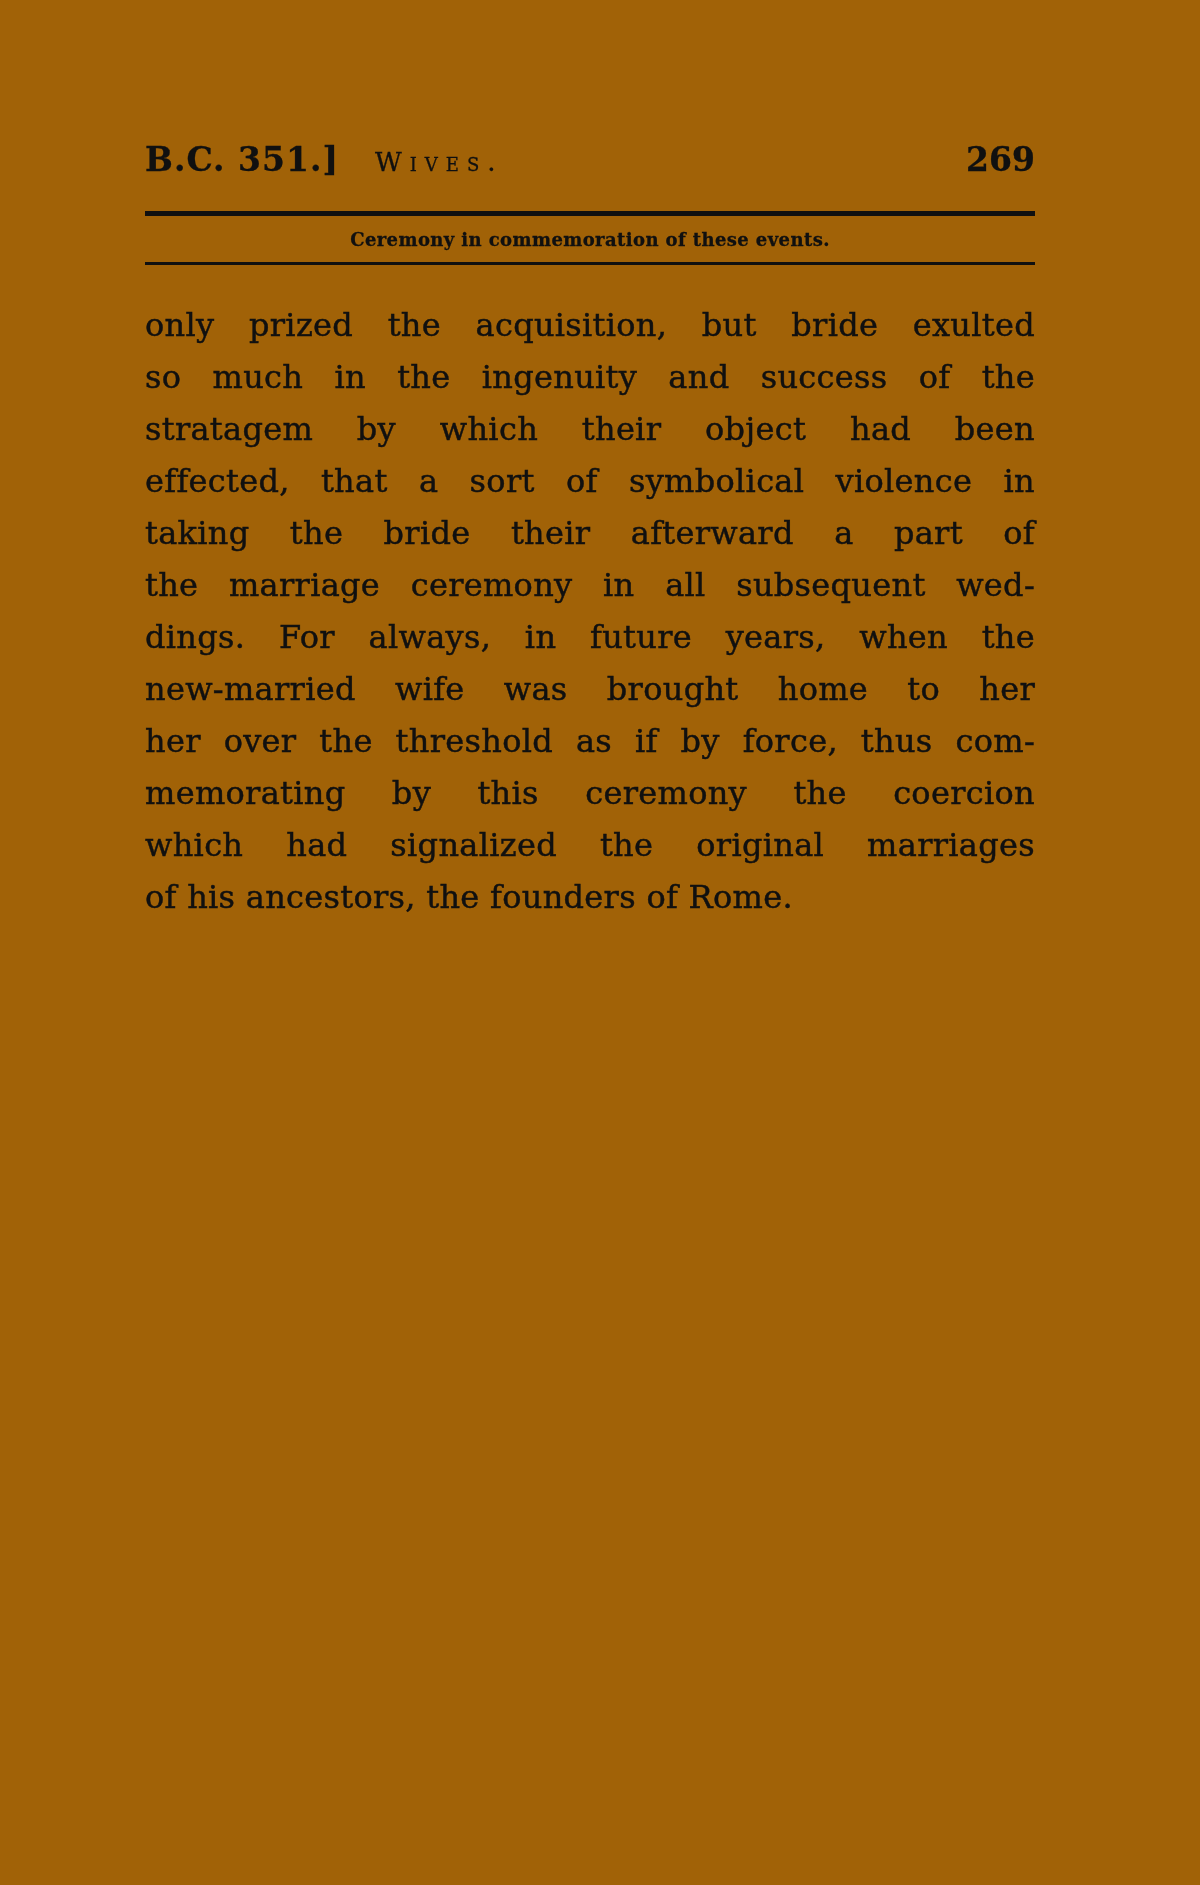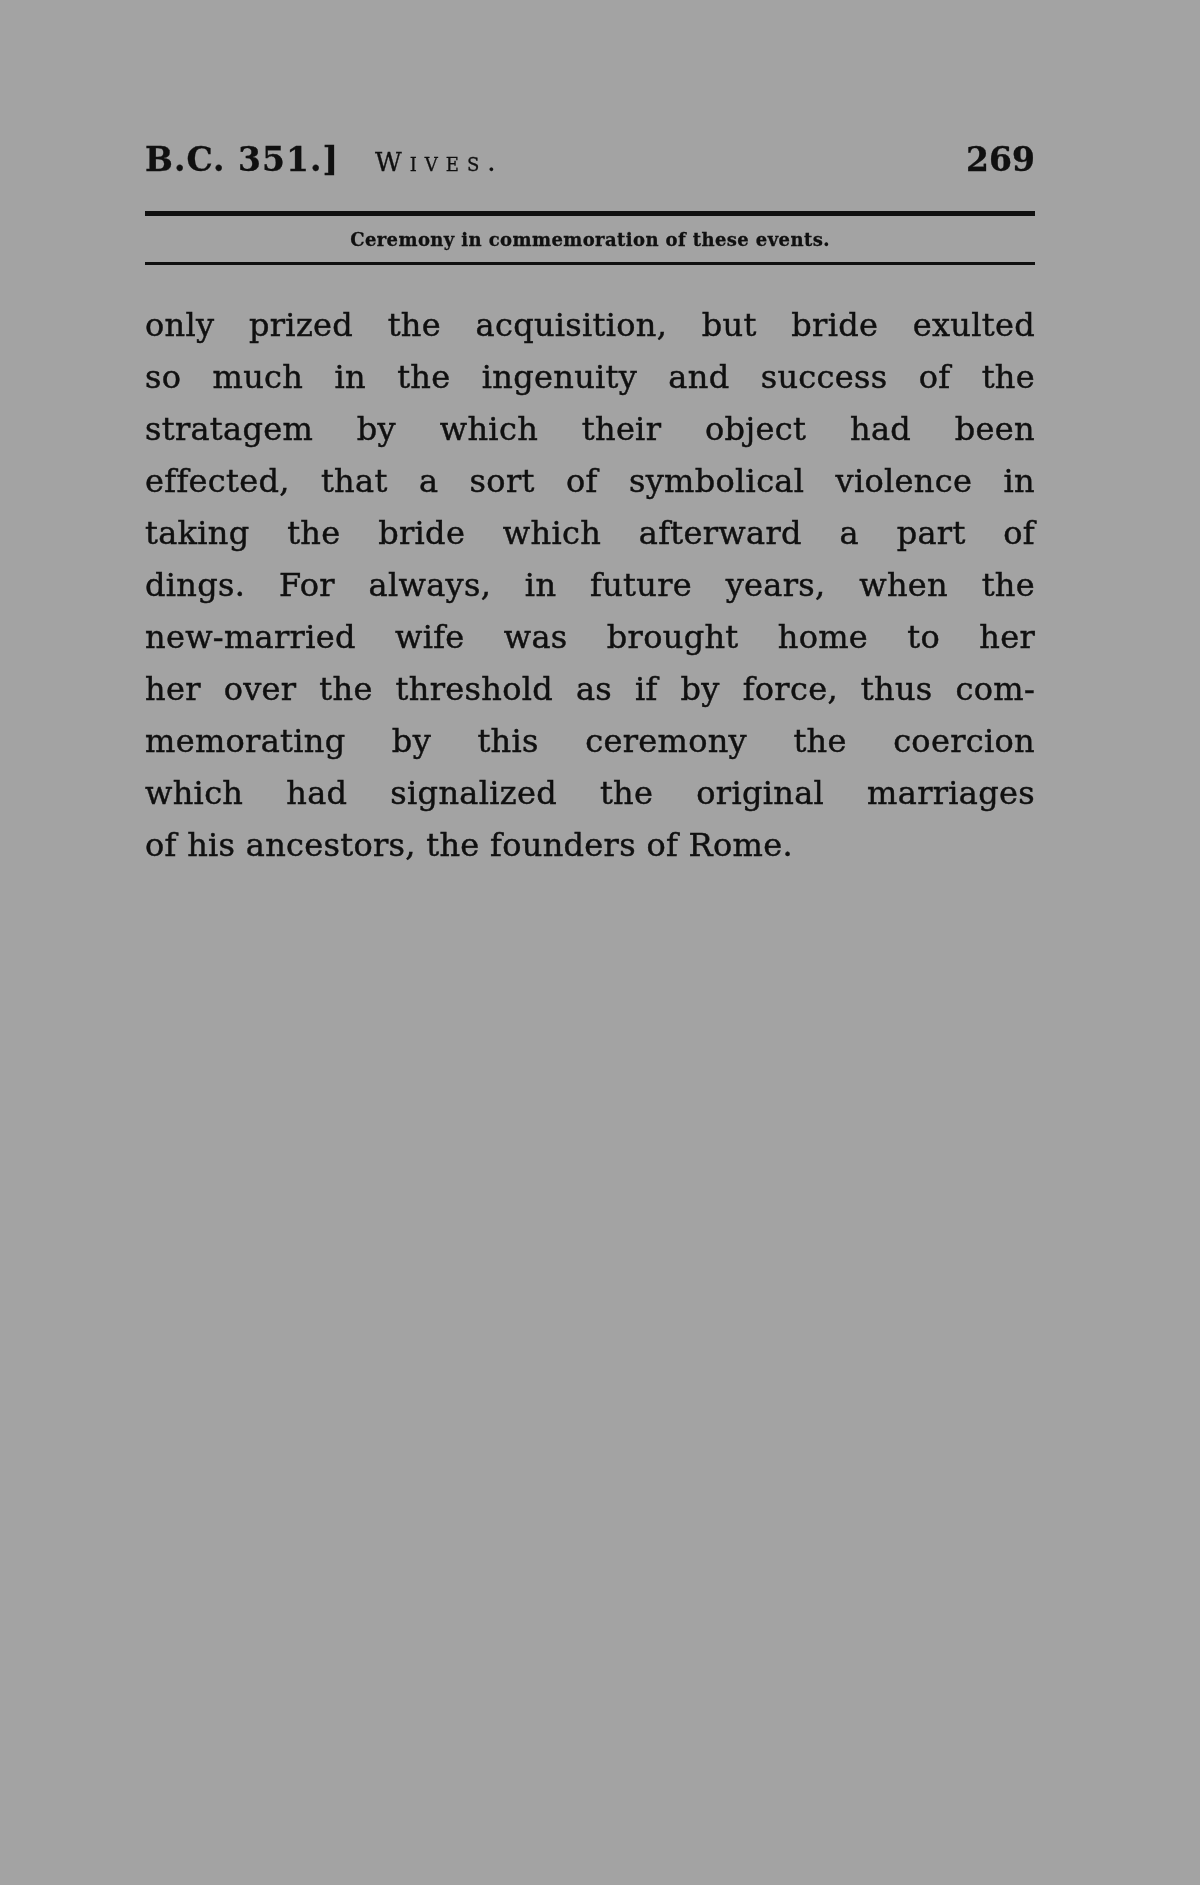--- a/index.html
+++ b/index.html
@@ -5,21 +5,21 @@
   html, body {
     margin: 0;
     padding: 0;
     background: #e8e8e4;
   }
   .page {
     position: relative;
     width: 1200px;
     height: 1885px;
     margin: 0 auto;
-    background: #a3a3a3;
+    background: #a16207;
     color: #101010;
     font-family: "DejaVu Serif", "Liberation Serif", serif;
     box-sizing: border-box;
     padding: 140px 165px 0 145px;
   }
   .content {
     width: 890px;
   }
   .header {
     display: flex;
@@ -101,21 +101,22 @@
 
     <div class="subtitle">Ceremony in commemoration of these events.</div>
 
     <div class="rule rule-thin"></div>
 
     <div class="body-text">
       <div class="line">only prized the acquisition, but bride exulted</div>
       <div class="line">so much in the ingenuity and success of the</div>
       <div class="line">stratagem by which their object had been</div>
       <div class="line">effected, that a sort of symbolical violence in</div>
-      <div class="line">taking the bride which afterward a part of</div>
+      <div class="line">taking the bride their afterward a part of</div>
+      <div class="line">the marriage ceremony in all subsequent wed-</div>
       <div class="line">dings. For always, in future years, when the</div>
       <div class="line">new-married wife was brought home to her</div>
       <div class="line">her over the threshold as if by force, thus com-</div>
       <div class="line">memorating by this ceremony the coercion</div>
       <div class="line">which had signalized the original marriages</div>
       <div class="line last">of his ancestors, the founders of Rome.</div>
     </div>
 
   </div>
 </div>

